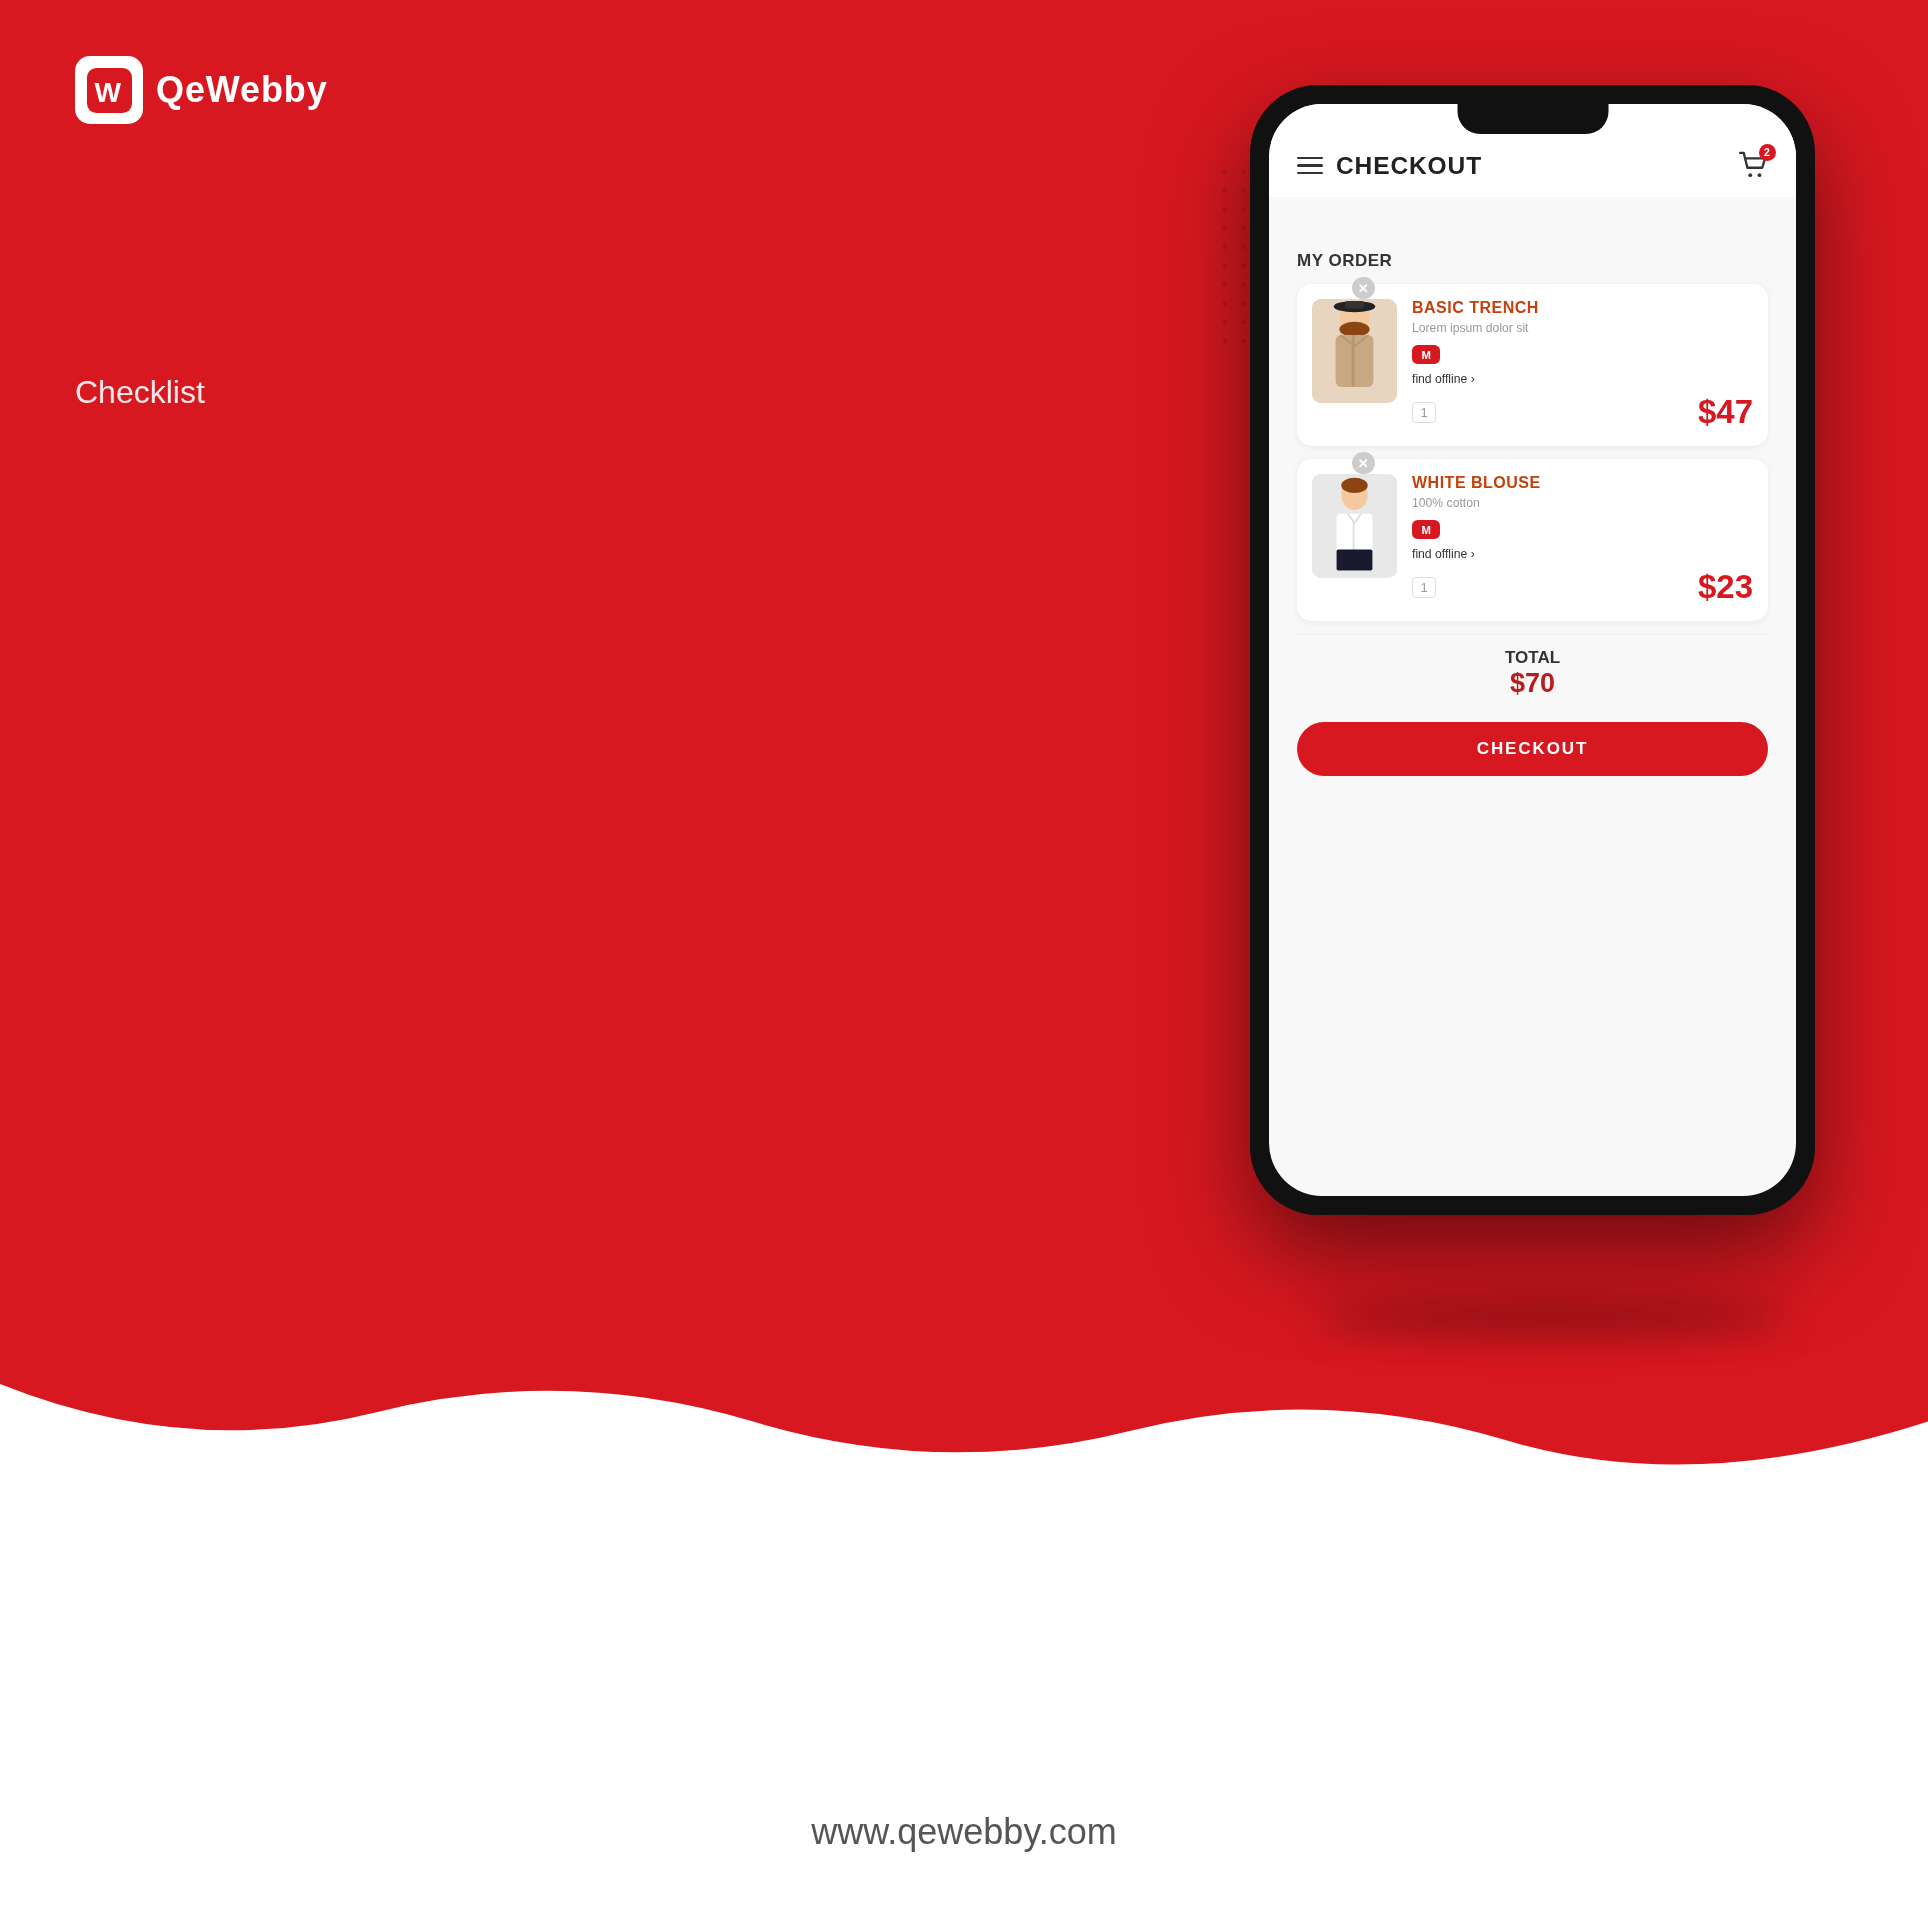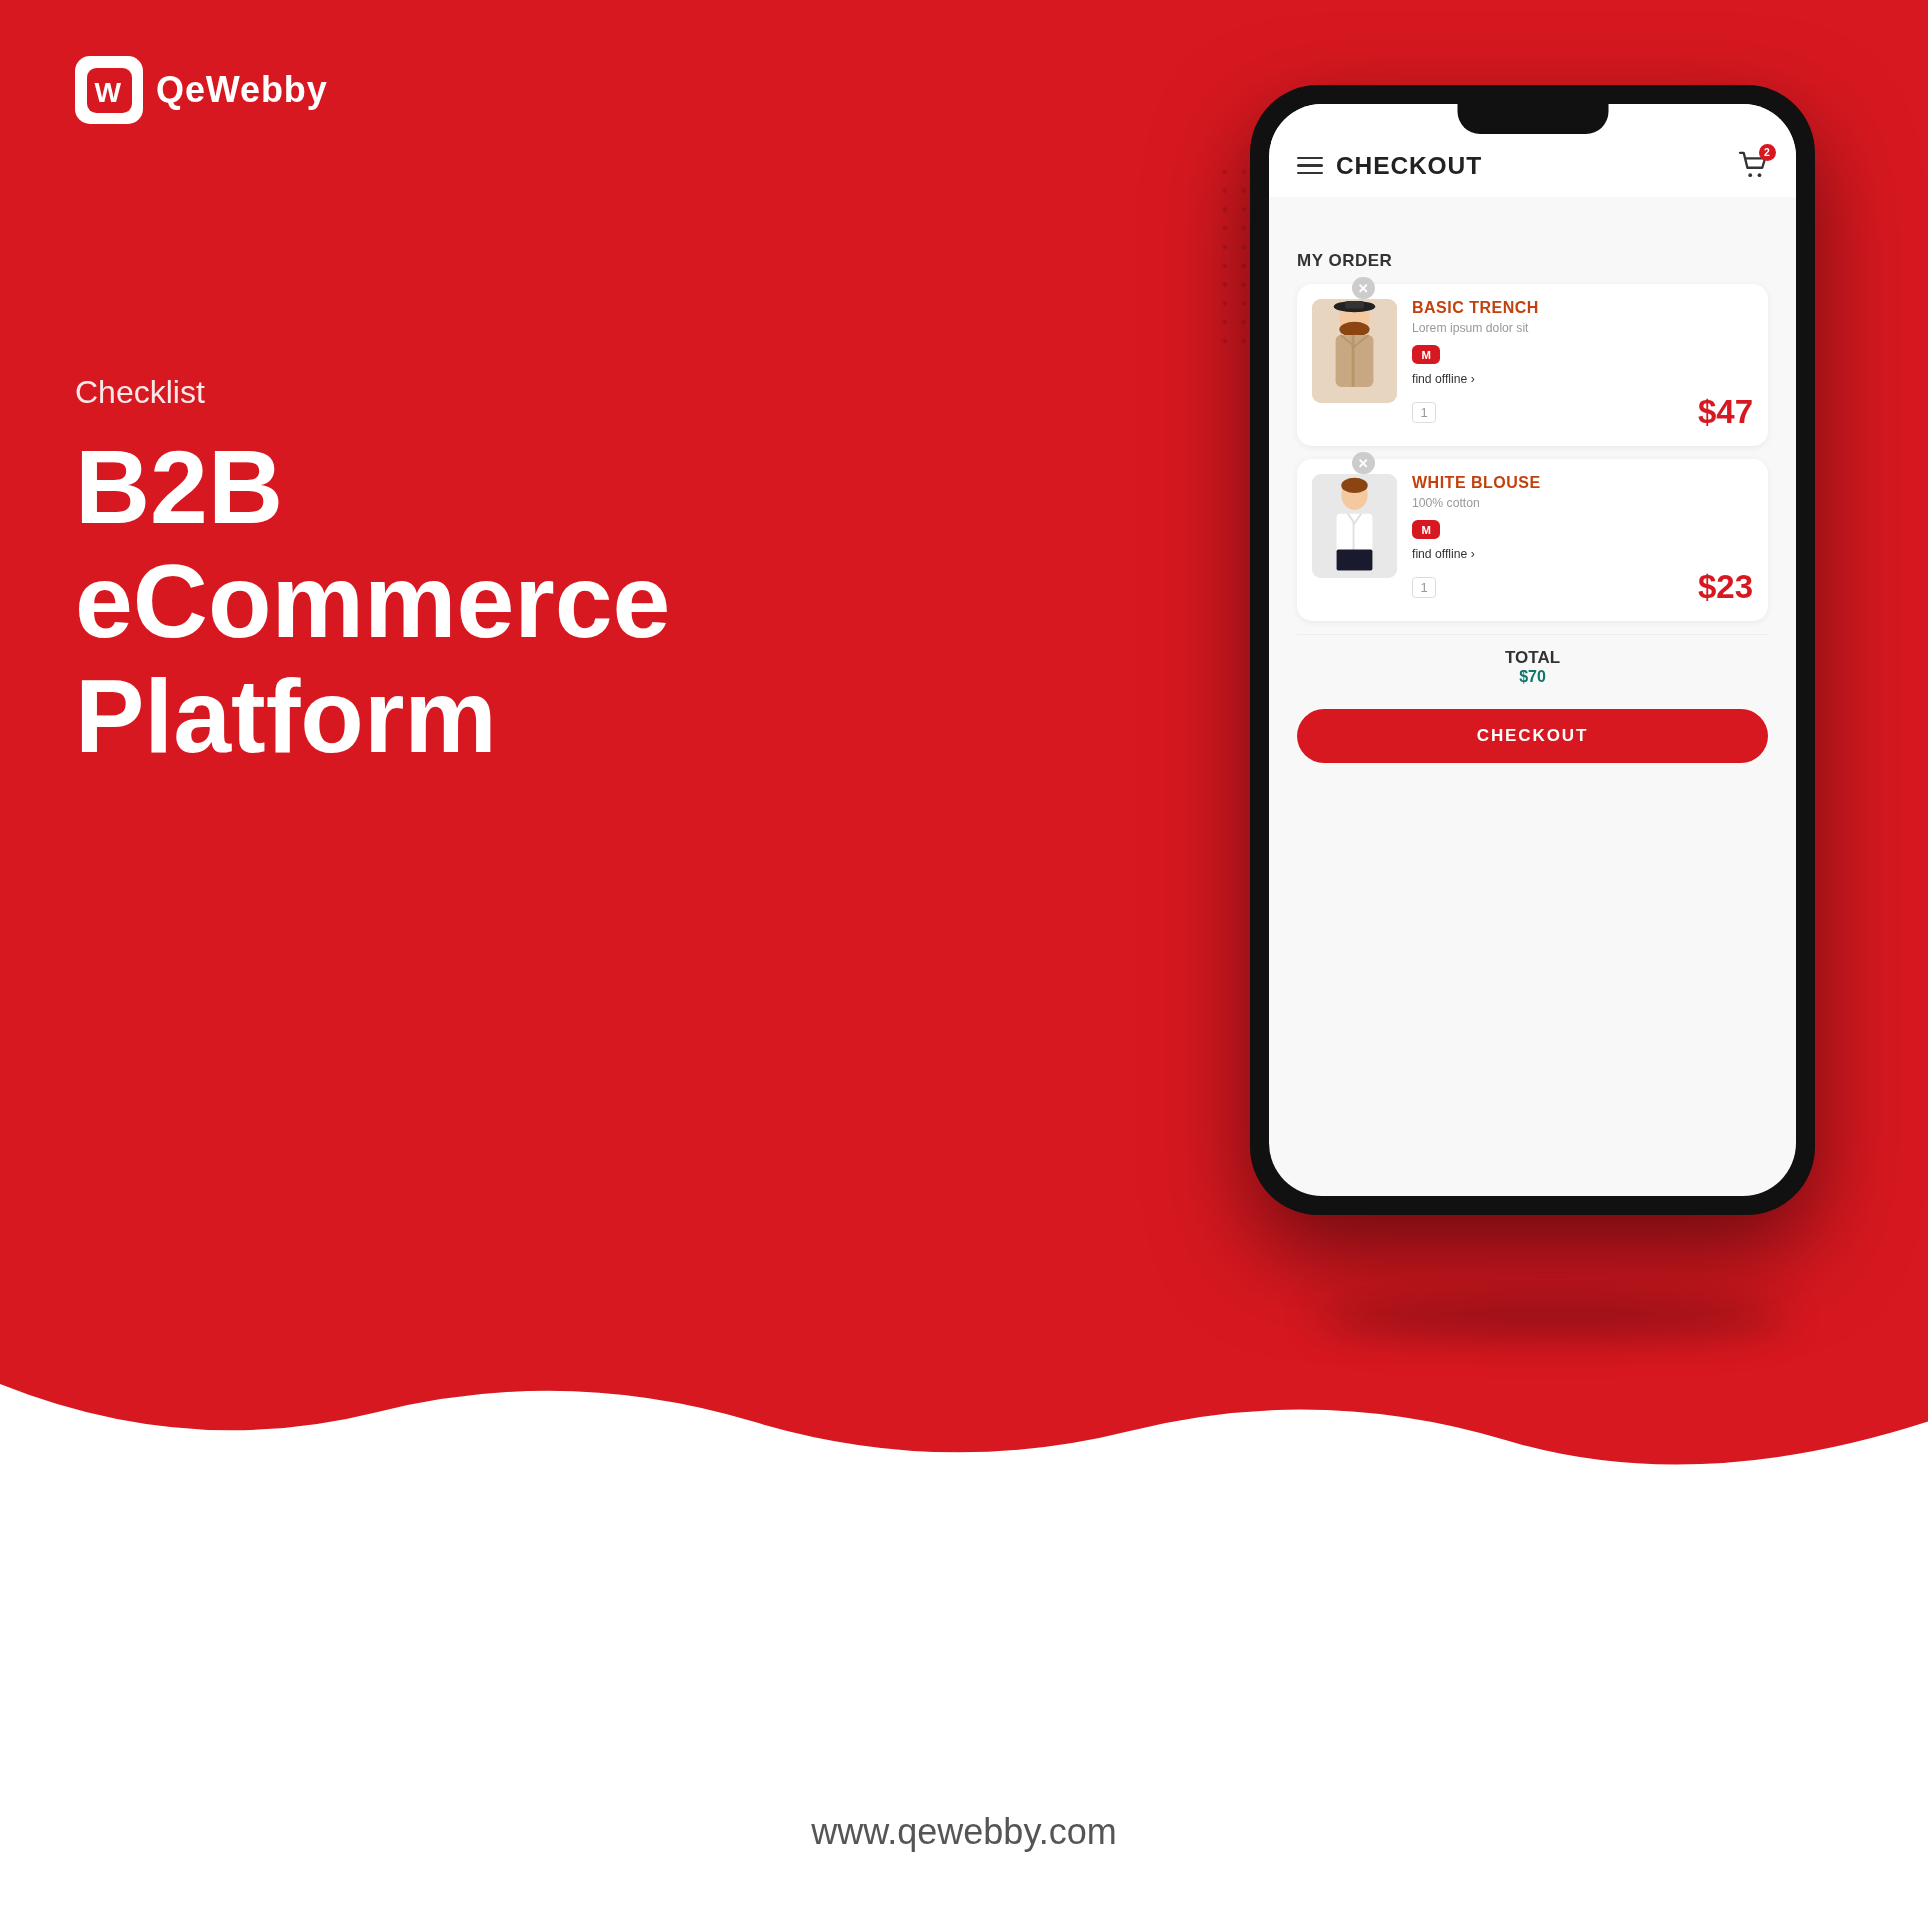--- a/index.html
+++ b/index.html
@@ -342,23 +342,23 @@
       flex-direction: column;
     }
 
     .total-label {
       font-size: 17px;
       font-weight: 700;
       color: #333;
     }
 
     .total-amount {
-      font-size: 16px;
-      font-weight: 700;
-      color: #0f766e;
+      font-size: 27px;
+      font-weight: 700;
+      color: #b91c1c;
     }
 
     
     .checkout-btn {
       width: 100%;
       background: #d81820;
       color: #fff;
       border: none;
       border-radius: 28px;
       padding: 17px;
@@ -420,24 +420,20 @@
   <defs>
     <pattern id="dots" x="0" y="0" width="20" height="20" patternUnits="userSpaceOnUse">
       <circle cx="3" cy="3" r="2.5" fill="rgba(0,0,0,0.25)"></circle>
     </pattern>
   </defs>
   <rect width="200" height="200" fill="url(#dots)"></rect>
 </svg>
 
 <div class="left-content">
   <div class="checklist-label">Checklist</div>
-  <div class="main-title">
-    <span>B2B eCommerce</span><br>
-    <span>Platform</span>
-  </div>
 </div>
 
 <div class="phone-container">
   <div class="phone-frame">
     <div class="phone-screen">
 
       <div class="phone-notch"></div>
 
       <div class="app-header">
         <div class="header-left">

